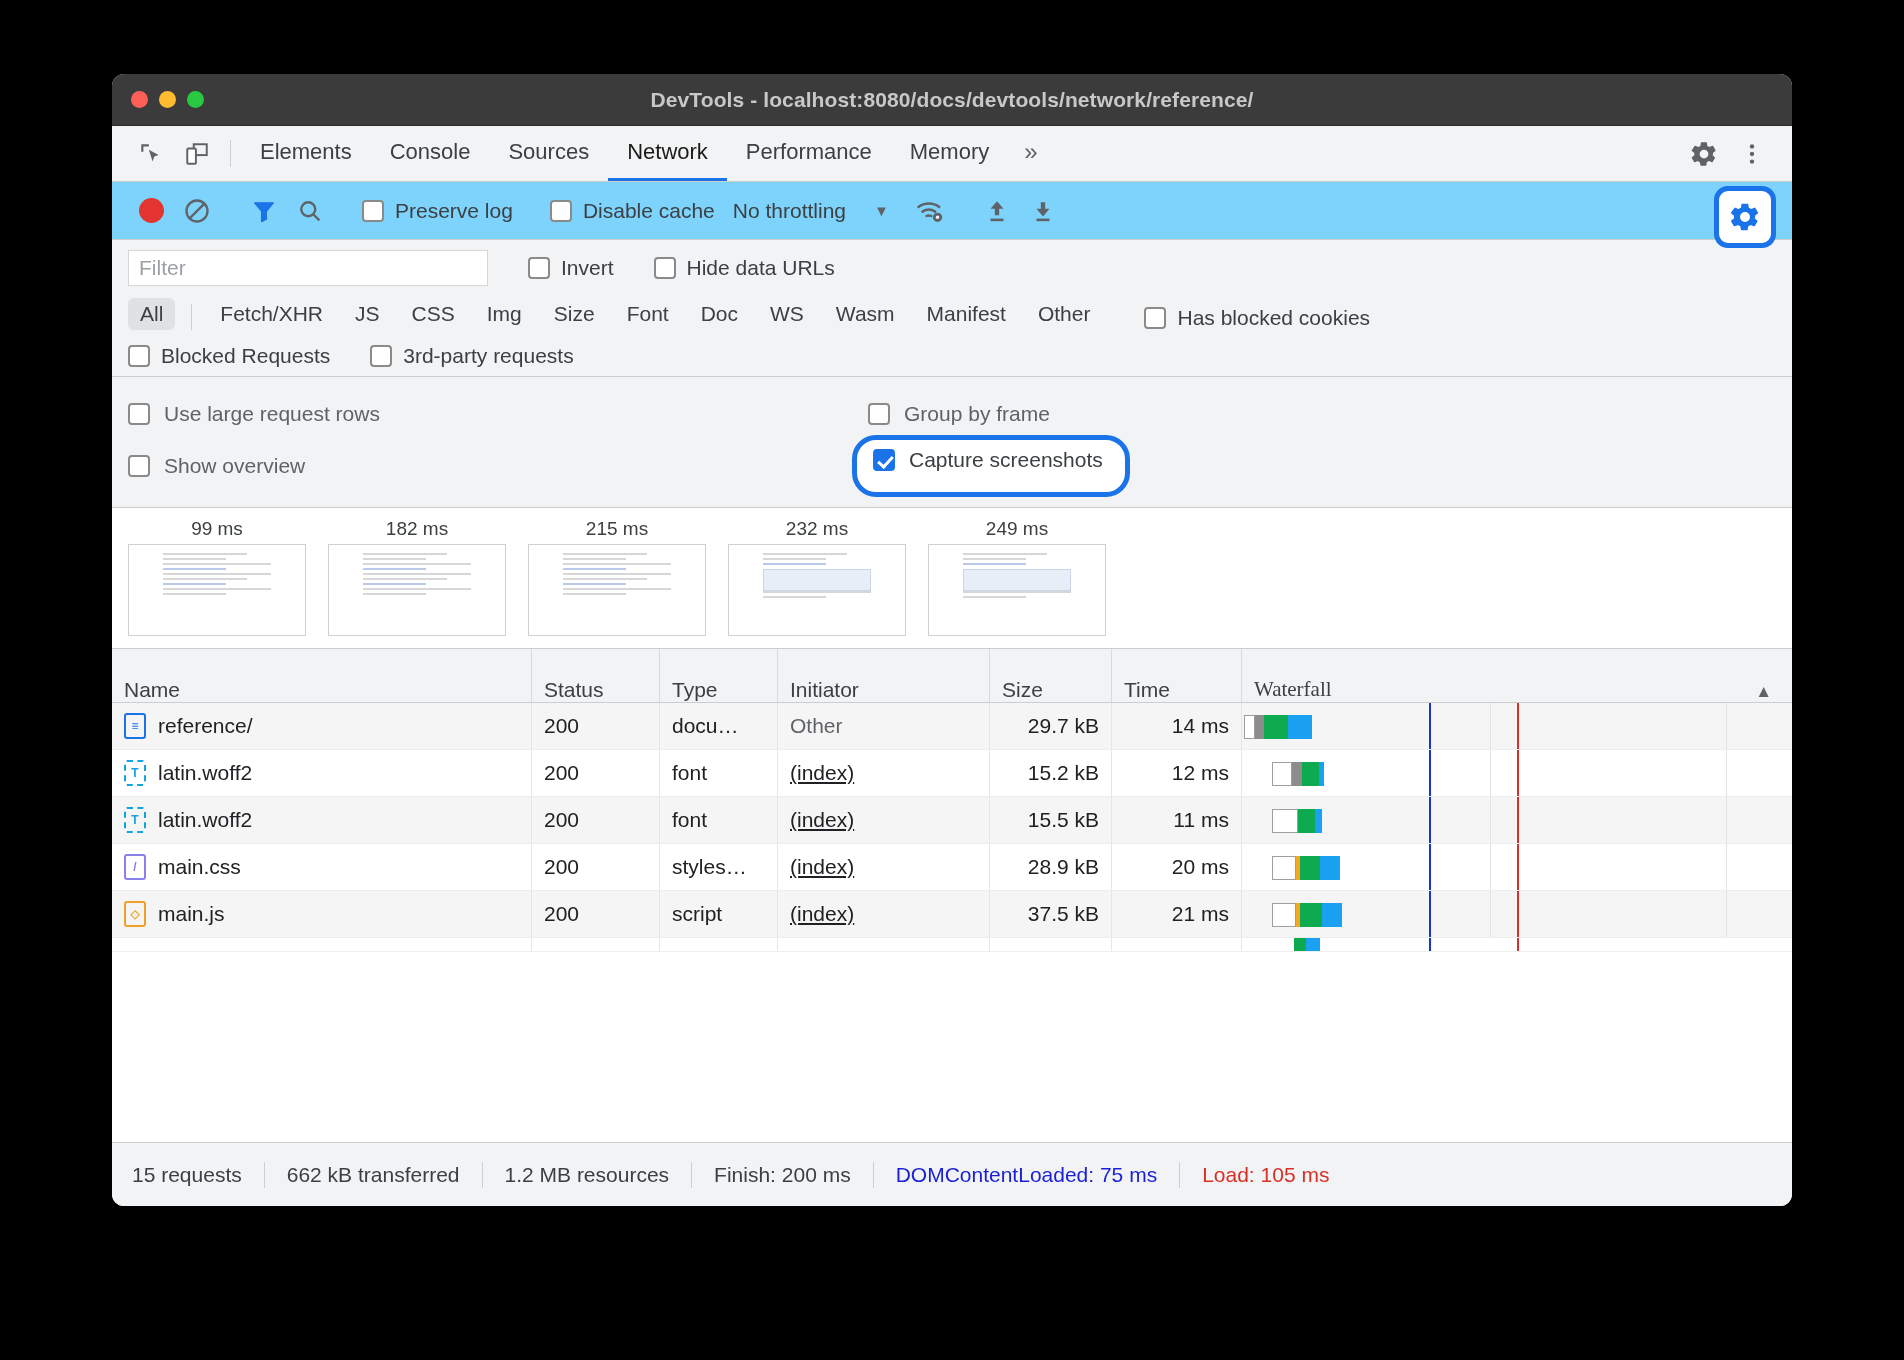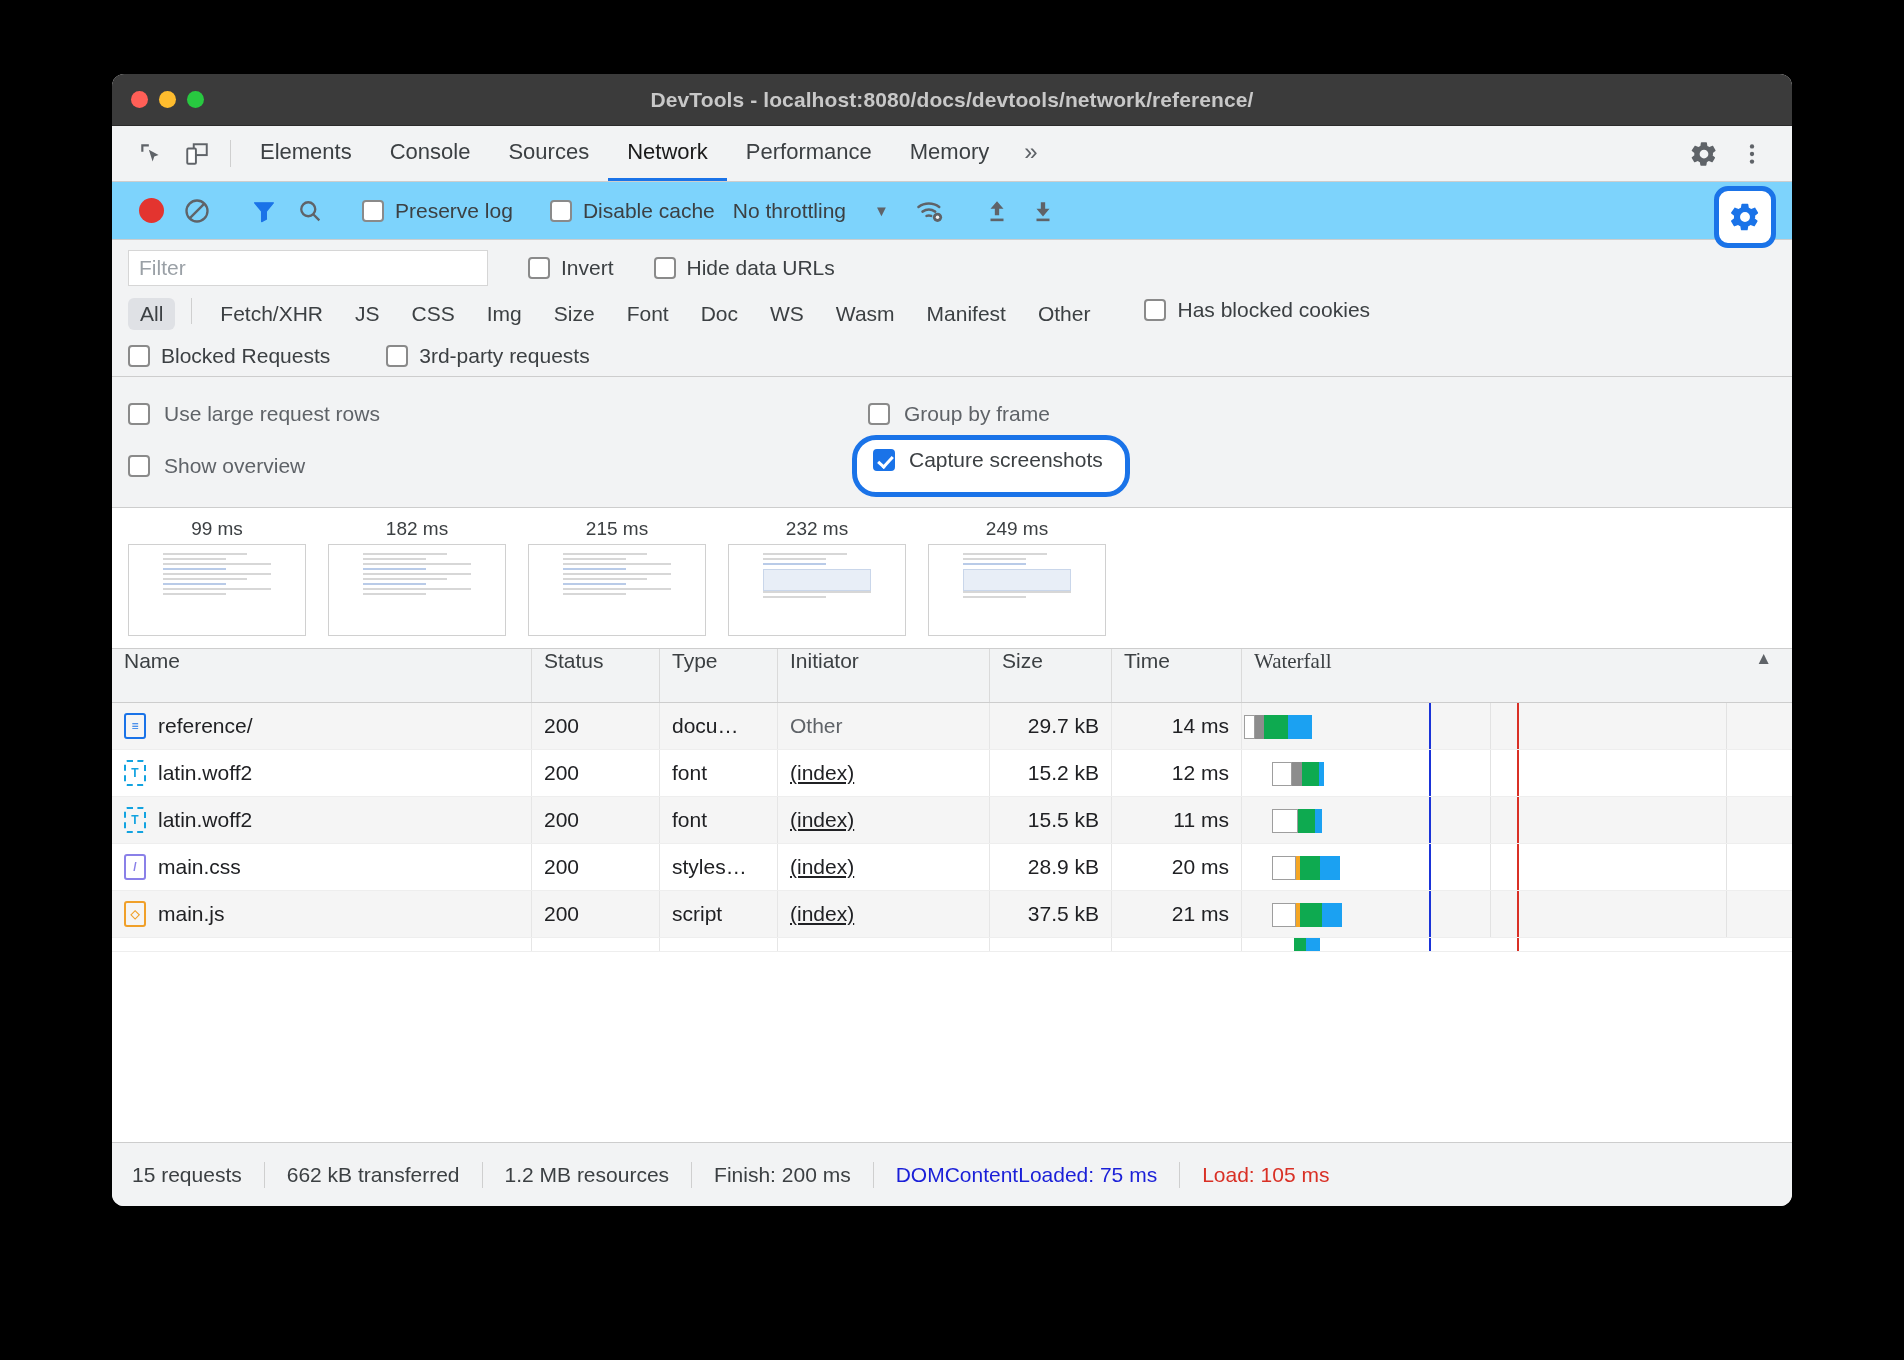--- a/index.html
+++ b/index.html
@@ -110,28 +110,28 @@
   .filterbar {
     background: #f2f3f4; border-bottom: 1px solid #cdcdcd;
     padding: 10px 16px 8px 16px; flex: none;
   }
   .filter-row1 { display: flex; align-items: center; gap: 40px; }
   .filter-input {
     width: 360px; height: 36px; background: #fff;
     border: 1px solid #d6d6d6; padding: 0 10px;
     font-size: 21px; color: #9aa0a6; display: flex; align-items: center;
   }
-  .filter-row2 { display: flex; align-items: flex-start; gap: 8px; margin-top: 12px; }
+  .filter-row2 { display: flex; align-items: flex-end; gap: 8px; margin-top: 12px; }
   .type-pill {
     font-size: 21px; color: #3c4043; padding: 4px 12px; border-radius: 6px;
     white-space: nowrap;
   }
   .type-pill.sel { background: #dfe1e5; }
   .type-div { width: 1px; height: 26px; background: #cfcfcf; margin: 0 8px; }
-  .filter-row3 { display: flex; align-items: center; gap: 56px; margin-top: 14px; }
+  .filter-row3 { display: flex; align-items: center; gap: 40px; margin-top: 14px; }
 
   
   .settings-pane {
     background: #f2f3f4; border-bottom: 1px solid #cdcdcd;
     padding: 14px 16px 18px 16px; flex: none;
     position: relative;
   }
   .set-row { display: flex; align-items: center; height: 46px; }
   .set-col-left { width: 740px; }
   .set-item { display: flex; align-items: center; gap: 14px; font-size: 21px; color: #5f6368; }
@@ -161,21 +161,21 @@
   .ln.mid { width: 78%; }
   .tbl { margin-top: 4px; height: 22px; background: #e8eef7; border: 1px solid #c9d6ea; }
 
   
   .table-wrap { flex: 1; display: flex; flex-direction: column; overflow: hidden; background: #fff; }
   .thead {
     display: flex; height: 54px; align-items: stretch;
     background: #f2f3f4; border-bottom: 1px solid #cdcdcd;
     font-size: 21px; color: #3c4043;
   }
-  .th { display: flex; align-items: flex-start; padding-left: 12px; border-right: 1px solid #dadada; }
+  .th { display: flex; align-items: flex-end; padding-left: 12px; border-right: 1px solid #dadada; }
   .th.wf { flex: 1; justify-content: space-between; padding-right: 20px; border-right: none; font-family: Liberation Serif, serif; }
   .c-name   { width: 420px; }
   .c-status { width: 128px; }
   .c-type   { width: 118px; }
   .c-init   { width: 212px; }
   .c-size   { width: 122px; text-align: right; }
   .c-time   { width: 130px; text-align: right; }
 
   .trow {
     display: flex; height: 47px; align-items: stretch;

